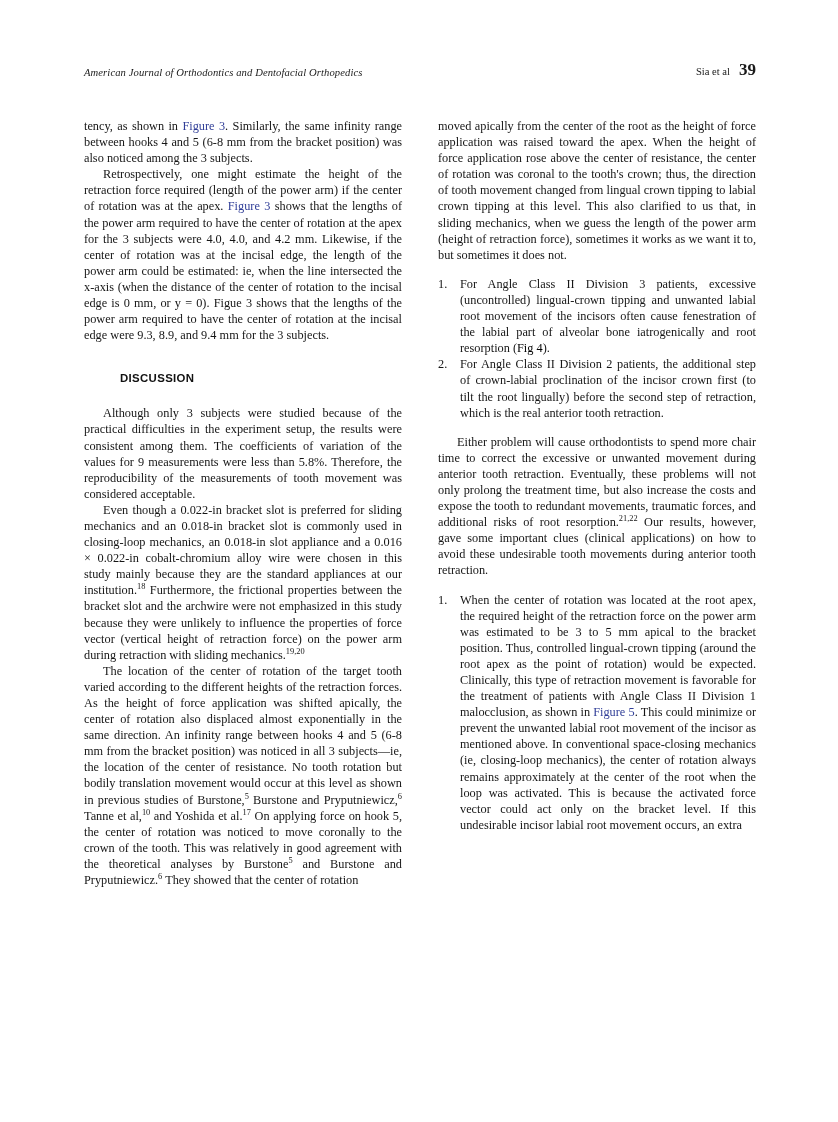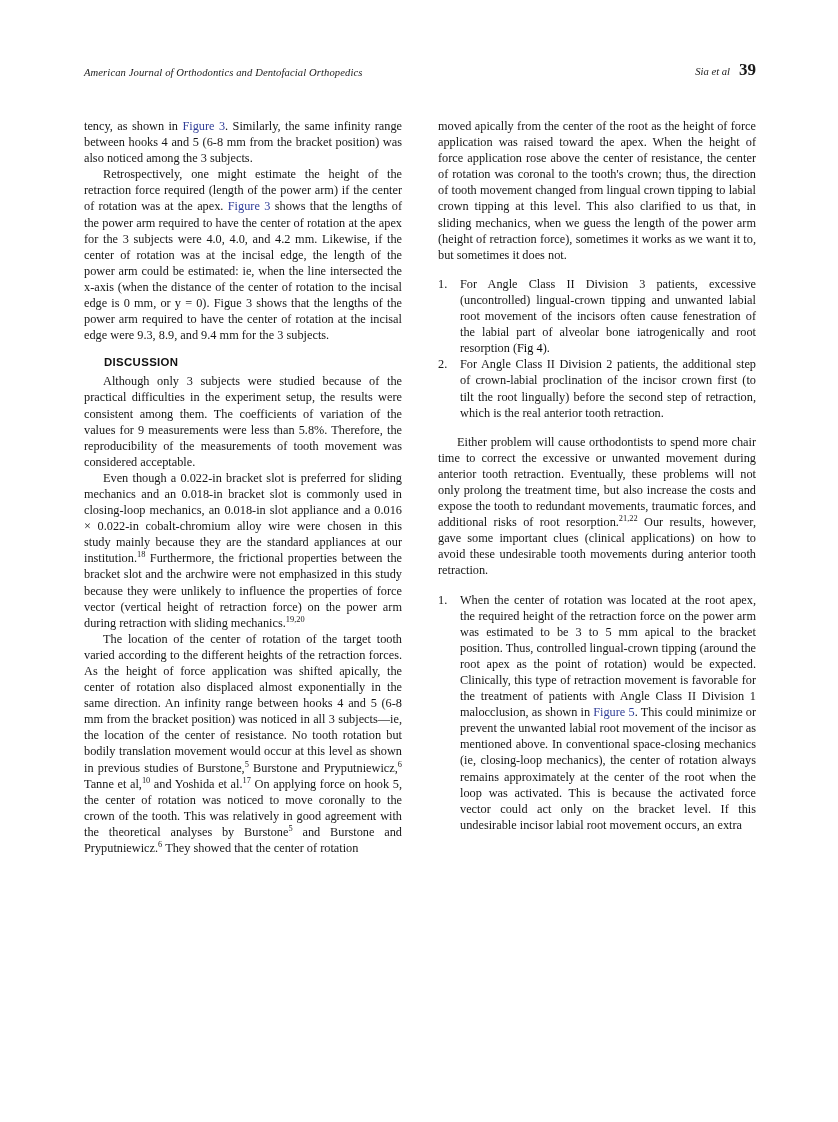--- a/index.html
+++ b/index.html
@@ -43,21 +43,20 @@
     display: block;
   }
   .runhead-right {
     display: flex;
     align-items: baseline;
     gap: 9px;
     font-size: 10.6px;
     white-space: nowrap;
   }
   .runhead-right .authors {
-    font-style: italic;
   }
   .runhead-right .pageno {
     font-weight: bold;
     font-style: normal;
     font-size: 17px;
   }
 
   
   .columns {
     position: absolute;
@@ -83,21 +82,21 @@
     text-indent: 19px;
   }
   p.cont {
     text-indent: 0;
   }
   h2.section {
     font-family: "Liberation Sans", "DejaVu Sans", sans-serif;
     font-size: 11.4px;
     font-weight: bold;
     letter-spacing: 0.35px;
-    margin: 0;
+    margin: 16px;
     color: #111;
     padding-left: 20px;
   }
   .gap-before-head { height: 13px; }
   .gap-after-head { height: 5px; }
   .blockgap { height: 13px; }
 
   a.figref, .figref {
     color: #2f3d97;
     text-decoration: none;

